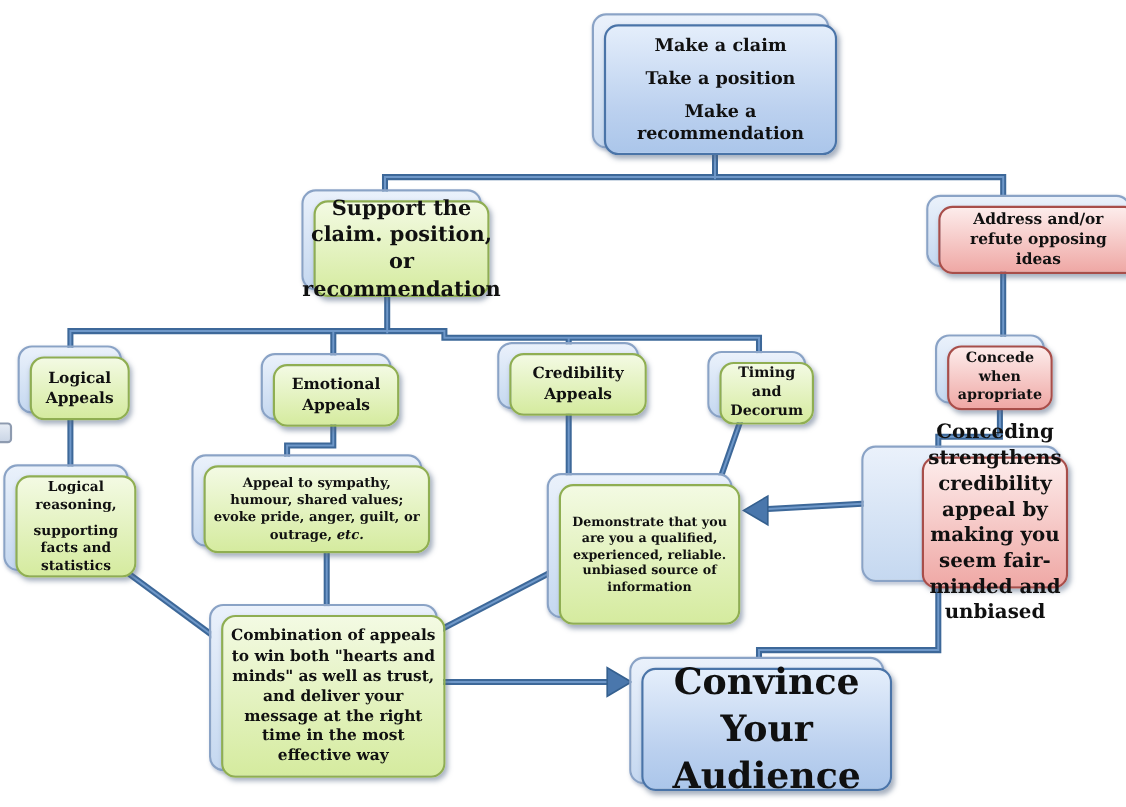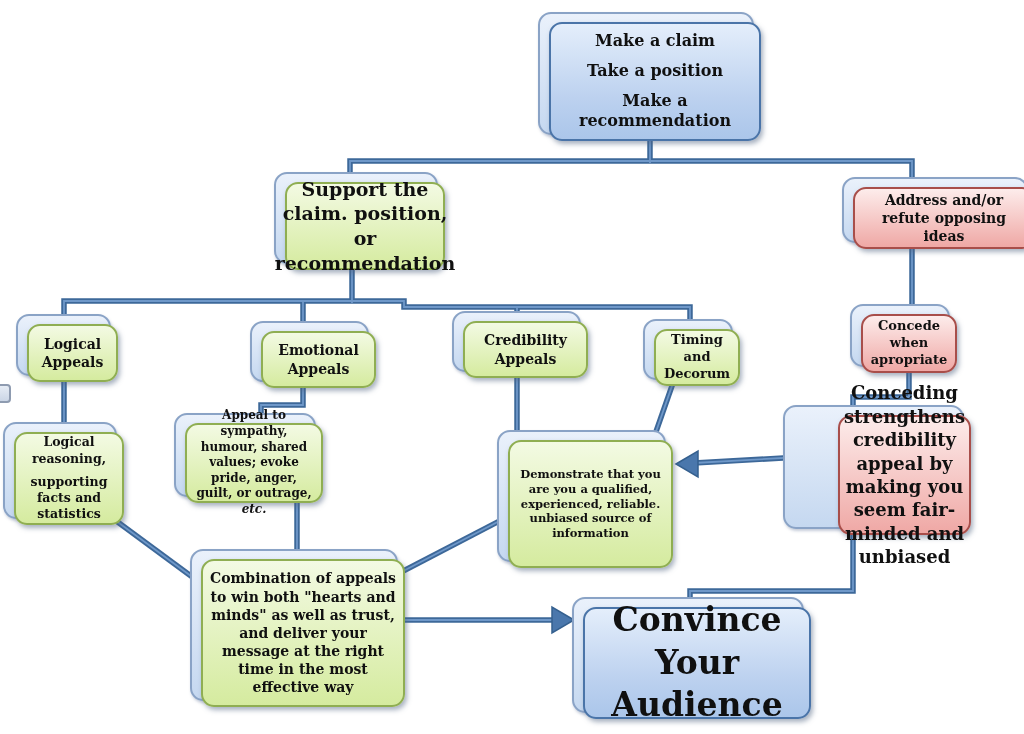--- a/index.html
+++ b/index.html
@@ -31,27 +31,27 @@
   .front p{margin:0;}
   .front p.gap{margin-top:9px;}
   .blue  .front{background:linear-gradient(180deg,#e4eefb 0%,#bcd1ef 65%,#abc6ea 100%);border:2.5px solid #4a74a8;}
   .green .front{background:linear-gradient(180deg,#f3fae3 0%,#d5eb9f 100%);border:2px solid #8fae52;}
   .pink  .front{background:linear-gradient(180deg,#fdeceb 0%,#efa8a5 100%);border:2px solid #a84e4a;}
 
   .n-make-claim        {left:549px;top:22px; width:212px;height:119px;font-size:16px;line-height:1.25;}
   .n-support           {left:285px;top:182px;width:160px;height:88px; font-size:19px;}
   .n-address           {left:853px;top:187px;width:182px;height:62px; font-size:14px;line-height:1.22;}
   .n-logical           {left:27px; top:324px;width:91px; height:58px; font-size:14px;border-radius:19px;}
-  .n-emotional         {left:261px;top:331px;width:115px;height:57px; font-size:14px;}
+  .n-emotional         {left:248px;top:331px;width:115px;height:57px; font-size:14px;}
   .n-credibility       {left:463px;top:321px;width:125px;height:57px; font-size:14px;}
   .n-timing            {left:654px;top:329px;width:86px; height:57px; font-size:13px;line-height:1.25;}
   .n-concede           {left:861px;top:314px;width:96px; height:59px; font-size:13px;line-height:1.25;border-radius:24px;}
   .n-logical-detail    {left:14px; top:432px;width:110px;height:93px; font-size:12.5px;line-height:1.3;}
   .n-logical-detail .front p.gap{margin-top:7px;}
-  .n-emotional-detail  {left:185px;top:423px;width:138px;height:80px; font-size:12px;line-height:1.33;}
+  .n-emotional-detail  {left:185px;top:423px;width:206px;height:80px; font-size:12px;line-height:1.33;}
   .n-credibility-detail{left:508px;top:440px;width:165px;height:128px;font-size:11.5px;line-height:1.42;}
   .n-conceding-detail  {left:794px;top:415px;width:133px;height:120px;font-size:18px;line-height:1.26;padding-left:44px;}
   .n-combination       {left:201px;top:559px;width:204px;height:148px;font-size:14px;line-height:1.36;}
   .n-convince          {left:583px;top:607px;width:228px;height:112px;font-size:33px;line-height:1.12;font-weight:normal;}
 
   .edge-artifact{
     position:absolute;left:-7px;top:384px;width:14px;height:15px;z-index:1;
     background:linear-gradient(180deg,#e6ecf5,#cbd6e6);
     border:2px solid #8e9bb0;border-radius:4px;
   }

